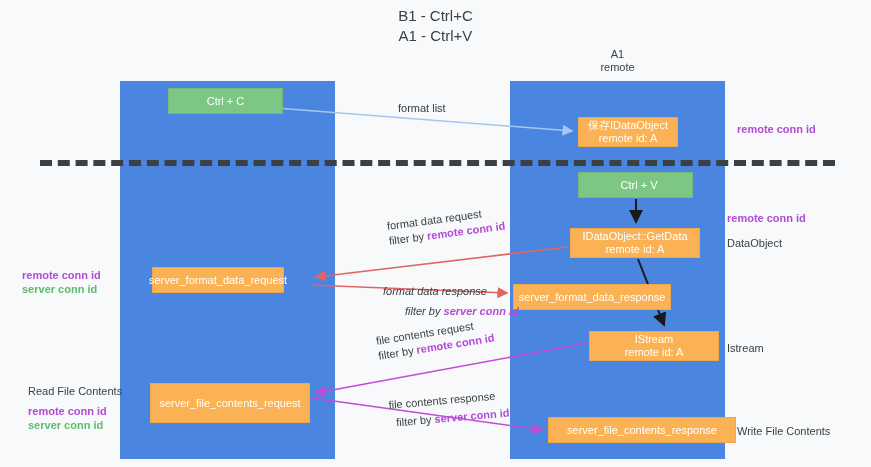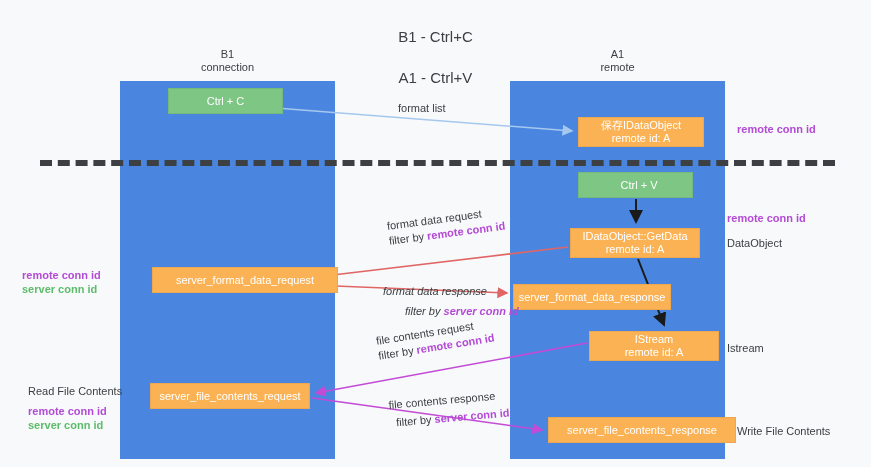--- a/index.html
+++ b/index.html
@@ -23,46 +23,46 @@
   }
   #hdr-b1{left:120px;top:48px;width:215px;}
   #hdr-a1{left:510px;top:48px;width:215px;}
   .col-header .ln2{display:block;}
 
   
   #title{
     position:absolute;left:0;top:6px;width:871px;
     text-align:center;font-size:15px;color:#3c4043;line-height:20px;
   }
-  #title span{display:block;margin-top:21px;}
+  #title span{display:block;}
 
   
   #divider{
     position:absolute;left:40px;top:160px;width:795px;height:0;
     border-top:6px dashed #3c4043;
   }
 
   
   .node{
     position:absolute;box-sizing:border-box;
     display:flex;flex-direction:column;align-items:center;justify-content:center;
     color:#ffffff;font-size:11px;line-height:13px;text-align:center;
     border:1px solid rgba(0,0,0,.06);
   }
   .green{background:#7dc684;}
   .orange{background:#fbb254;}
 
   #n-ctrlc{left:160px;top:88px;width:115px;height:26px;margin-left:8px;}
-  #n-dataobj{left:578px;top:117px;width:126px;height:30px;}
+  #n-dataobj{left:578px;top:117px;width:100px;height:30px;}
   #n-ctrlv{left:578px;top:172px;width:115px;height:26px;padding-left:7px;}
   #n-getdata{left:570px;top:228px;width:130px;height:30px;}
-  #n-fmtreq{left:152px;top:267px;width:186px;height:26px;}
+  #n-fmtreq{left:152px;top:267px;width:132px;height:26px;}
   #n-fmtresp{left:513px;top:284px;width:158px;height:26px;}
   #n-istream{left:589px;top:331px;width:130px;height:30px;}
-  #n-filereq{left:150px;top:383px;width:160px;height:26px;}
+  #n-filereq{left:150px;top:383px;width:160px;height:40px;}
   #n-fileresp{left:548px;top:417px;width:188px;height:26px;}
 
   
   .edge-label{
     position:absolute;font-size:11px;color:#3c4043;line-height:14px;
     white-space:nowrap;
   }
   .edge-label .hl{font-weight:bold;}
   .purple{color:#b44bd6;}
 
@@ -106,24 +106,20 @@
 </head>
 <body>
 
 <div id="stage">
 
   <div id="title">
     <span>B1 - Ctrl+C</span>
     <span>A1 - Ctrl+V</span>
   </div>
 
-  <div id="hdr-b1" class="col-header">
-    <span>B1</span>
-    <span class="ln2">connection</span>
-  </div>
   <div id="hdr-a1" class="col-header">
     <span>A1</span>
     <span class="ln2">remote</span>
   </div>
 
   <div id="col-b1" class="column"></div>
   <div id="col-a1" class="column"></div>
 
   <svg id="edges" viewBox="0 0 871 467">
     <defs>

